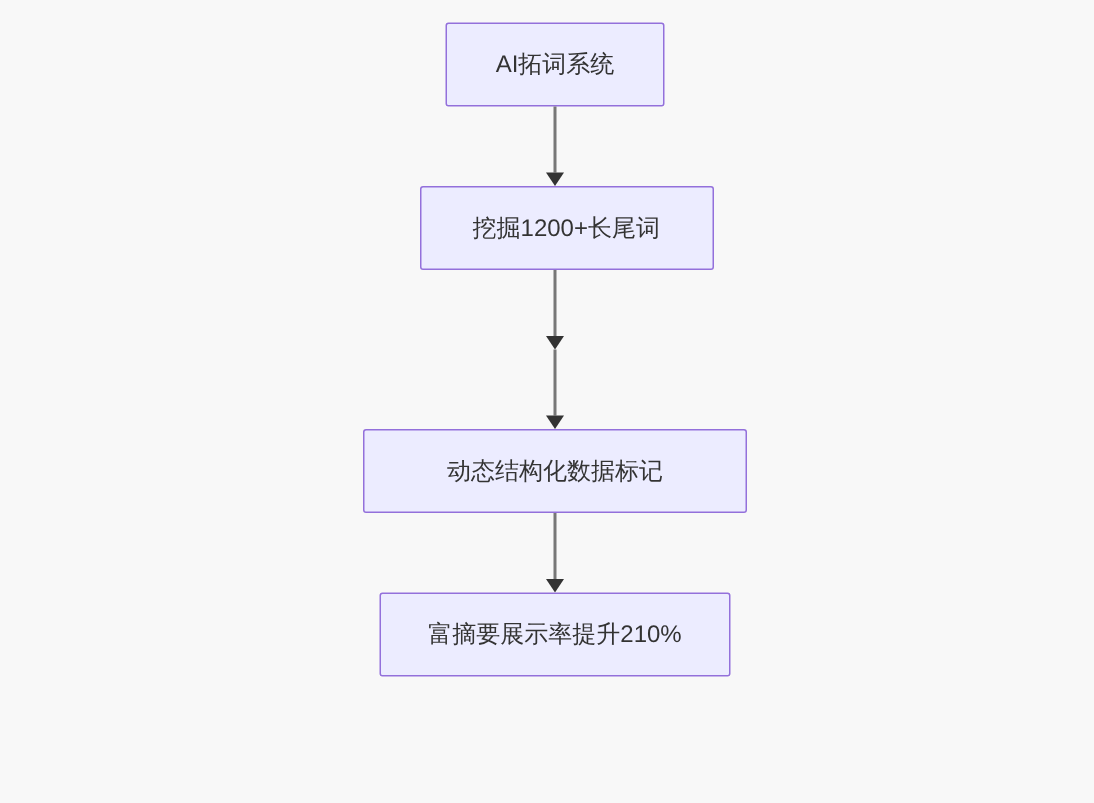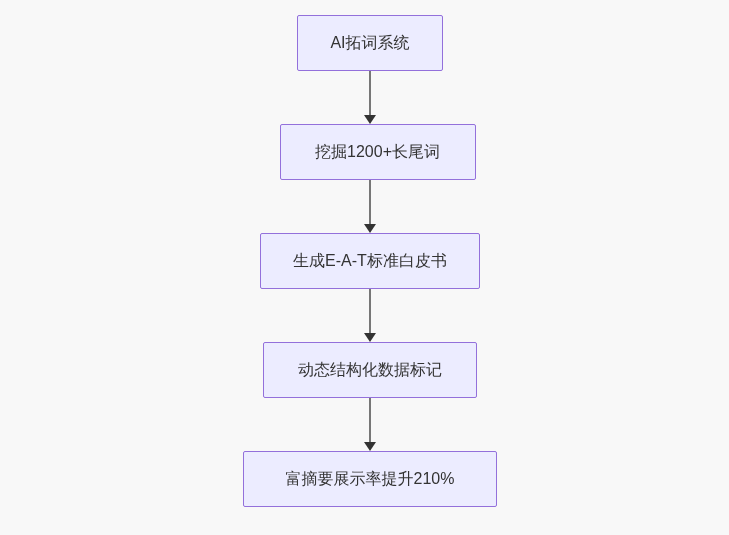--- a/index.html
+++ b/index.html
@@ -33,22 +33,22 @@
     display: flex;
     align-items: center;
     justify-content: center;
     color: #333333;
     font-size: 16px;
     white-space: nowrap;
   }
   .node.n1 { width: 146px; }
   .node.n2 { width: 196px; margin-left: 15px; }
   .node.n3 { width: 220px; }
-  .node.n4 { width: 214px; }
-  .node.n5 { width: 254px; text-align: center; }
+  .node.n4 { width: 256px; }
+  .node.n5 { width: 234px; text-align: center; }
   .connector {
     height: 53px;
     display: flex;
     flex-direction: column;
     align-items: center;
   }
   .connector .line {
     flex: 1 1 auto;
     width: 2px;
     background: #777777;
@@ -78,23 +78,20 @@
 
     <div class="node n2">
       <span>挖掘1200+长尾词</span>
     </div>
 
     <div class="connector">
       <div class="line"></div>
       <div class="head"></div>
     </div>
 
-    <div class="node n3">
-      <span>生成E-A-T标准白皮书</span>
-    </div>
 
     <div class="connector">
       <div class="line"></div>
       <div class="head"></div>
     </div>
 
     <div class="node n4">
       <span>动态结构化数据标记</span>
     </div>
 

